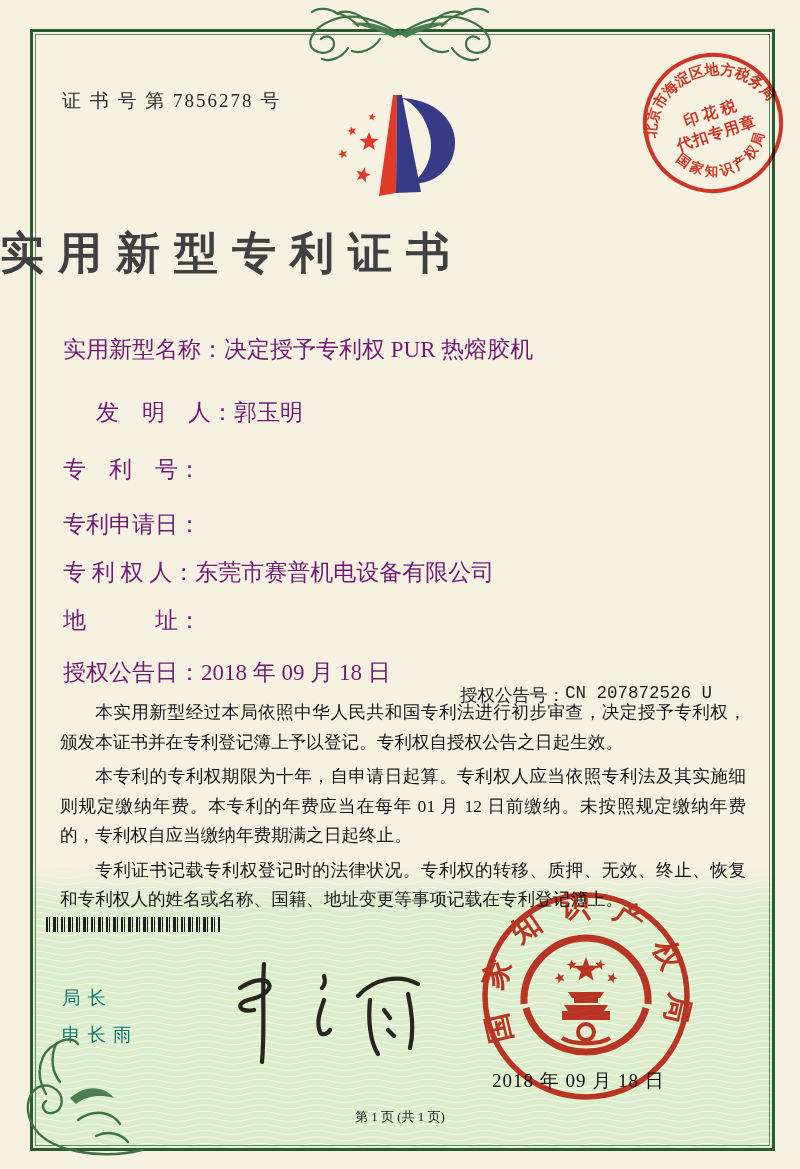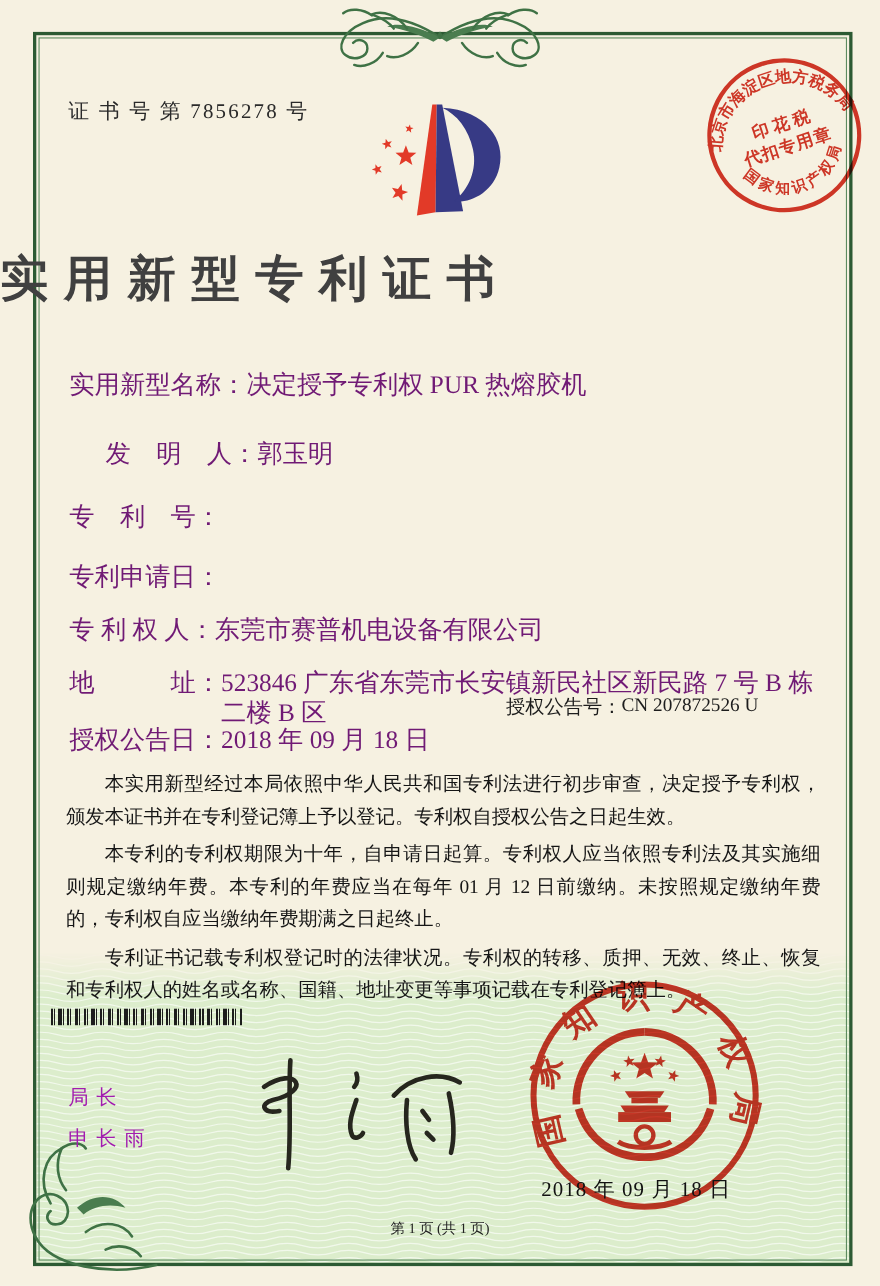--- a/index.html
+++ b/index.html
@@ -24,21 +24,21 @@
     left:0;right:0;top:224px;text-align:left;
     font-size:44px;font-weight:bold;letter-spacing:14px;color:#404040;
   }
   .frow{left:63px;display:flex;font-size:23px;line-height:27px;color:#701a75;}
   .flabel{white-space:pre;flex:none;}
   .fvalue{white-space:pre-wrap;max-width:580px;}
   .grant-right{left:460px;display:flex;font-size:17.5px;color:#1d1d1d;}
   .paras{left:60px;width:686px;top:698px;font-size:17.6px;line-height:29.5px;
     text-align:justify;color:#161616;}
   .paras p{margin:0 0 5px 0;text-indent:2em;}
-  .officer{left:62px;font-size:18.5px;letter-spacing:7px;color:#a21caf;}
+  .officer{left:62px;font-size:18.5px;letter-spacing:7px;color:#0f766e;}
   .seal-date{left:492px;top:1068px;font-size:19px;letter-spacing:1px;color:#111;z-index:6;}
   .footer{left:0;right:0;top:1108px;text-align:center;font-size:13px;color:#222;z-index:5;}
   .barcode{
     left:46px;top:917px;width:174px;height:15px;z-index:4;
     background:repeating-linear-gradient(90deg,
       #1d1d1d 0 2px,transparent 2px 3px,
       #1d1d1d 3px 4px,transparent 4px 7px,
       #1d1d1d 7px 10px,transparent 10px 11px,
       #1d1d1d 11px 12px,transparent 12px 15px);
   }
@@ -186,27 +186,26 @@
 </div>
 <div class="abs frow" style="top:511px;">
   <span class="flabel">专利申请日：</span>
 </div>
 <div class="abs frow" style="top:559px;">
   <span class="flabel">专 利 权 人：</span>
   <span class="fvalue">东莞市赛普机电设备有限公司</span>
 </div>
 <div class="abs frow" style="top:607px;">
   <span class="flabel">地　　　址：</span>
-  <span class="fvalue" style="max-width:560px">523846 广东省东莞市长安镇新民社区新民路 7 号 B 栋二楼 B 区</span>
 </div>
 <div class="abs frow" style="top:659px;">
   <span class="flabel">授权公告日：</span>
   <span class="fvalue">2018 年 09 月 18 日</span>
 </div>
-<div class="abs grant-right" style="top:630px;">
+<div class="abs grant-right" style="top:683px;font-family:Liberation Mono, monospace;">
   <span class="flabel">授权公告号：</span>
   <span class="fvalue">CN 207872526 U</span>
 </div>
 
 <div class="abs paras">
   <p>本实用新型经过本局依照中华人民共和国专利法进行初步审查，决定授予专利权，颁发本证书并在专利登记簿上予以登记。专利权自授权公告之日起生效。</p>
   <p>本专利的专利权期限为十年，自申请日起算。专利权人应当依照专利法及其实施细则规定缴纳年费。本专利的年费应当在每年 01 月 12 日前缴纳。未按照规定缴纳年费的，专利权自应当缴纳年费期满之日起终止。</p>
   <p>专利证书记载专利权登记时的法律状况。专利权的转移、质押、无效、终止、恢复和专利权人的姓名或名称、国籍、地址变更等事项记载在专利登记簿上。</p>
 </div>
 

